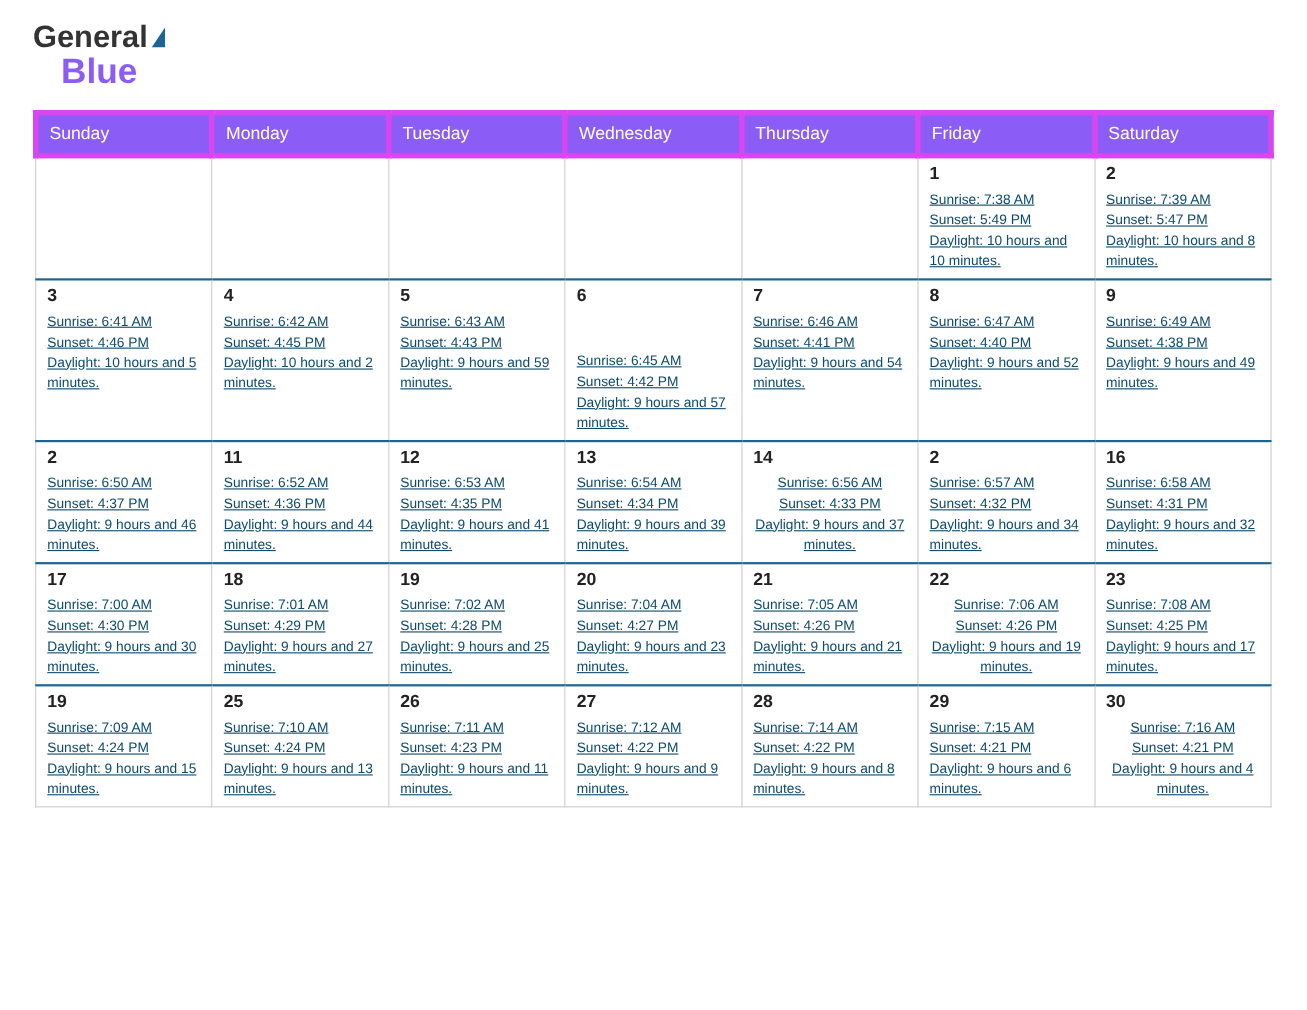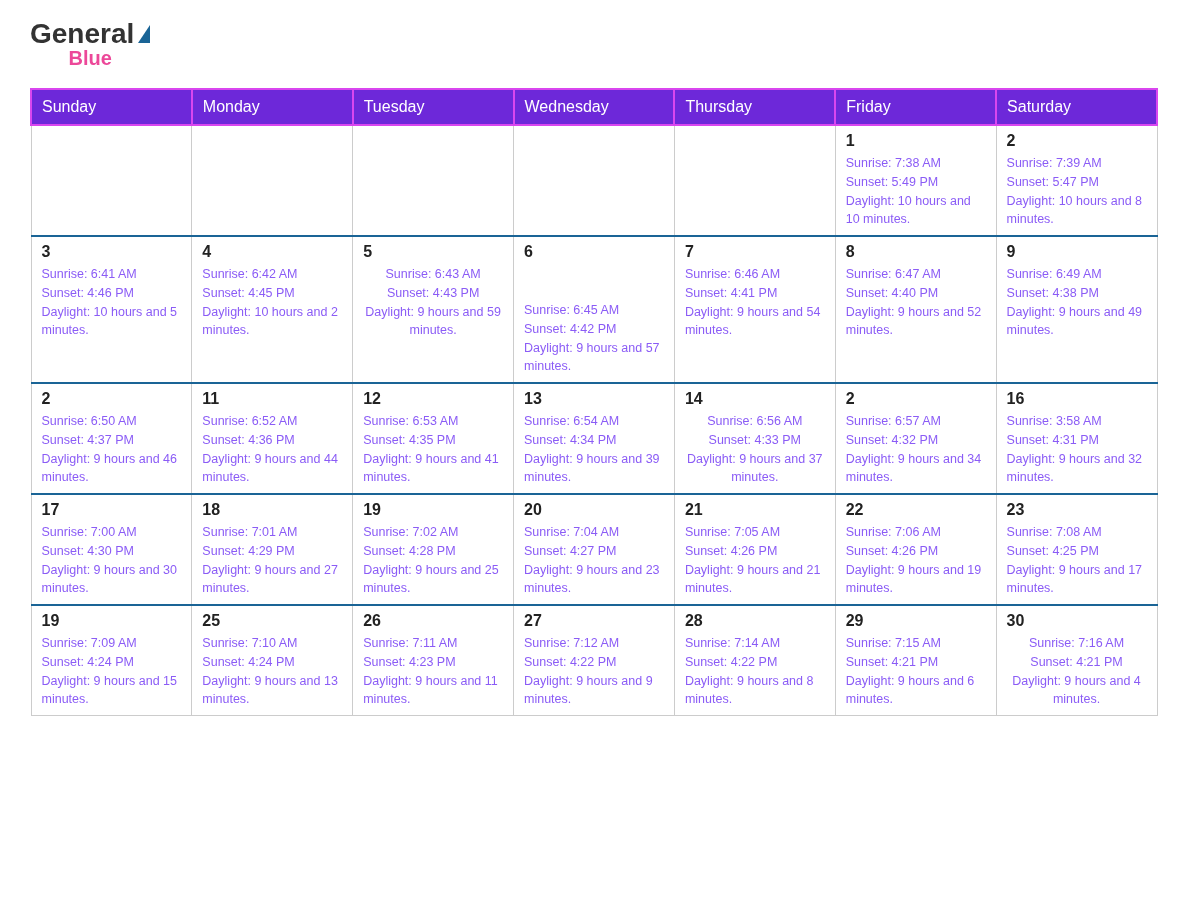--- a/index.html
+++ b/index.html
@@ -21,23 +21,23 @@
       flex-direction: column;
       align-items: center;
     }
     .logo-general {
       font-size: 28px;
       font-weight: bold;
       color: #333;
       line-height: 1;
     }
     .logo-blue {
-      font-size: 20px;
+      font-size: 32px;
       font-weight: bold;
-      color: #ec4899;
+      color: #8b5cf6;
       line-height: 1;
     }
     .logo-triangle {
       display: inline-block;
       width: 0;
       height: 0;
       border-left: 12px solid transparent;
       border-bottom: 18px solid #1a6496;
       margin-left: 4px;
       vertical-align: middle;
@@ -58,27 +58,27 @@
     .location {
       font-size: 22px;
       color: #555;
       margin-top: 4px;
     }
     .calendar {
       width: 100%;
       border-collapse: collapse;
     }
     .calendar th {
-      background-color: #6d28d9;
+      background-color: #8b5cf6;
       color: #fff;
       font-size: 16px;
       font-weight: normal;
       padding: 8px 10px;
       text-align: left;
-      border: 2px solid #d946ef;
+      border: 5px solid #d946ef;
     }
     .calendar td {
       vertical-align: top;
       padding: 6px 10px;
       border: 1px solid #ccc;
       width: 14.28%;
       min-height: 90px;
       font-size: 13px;
       color: #333;
       background: #fff;
@@ -90,22 +90,23 @@
       border-top: 2px solid #1a6496;
     }
     .day-number {
       font-size: 16px;
       font-weight: bold;
       color: #222;
       margin-bottom: 4px;
     }
     .day-info {
       font-size: 12.5px;
-      color: #8b5cf6;
+      color: #0c4a6e;
       line-height: 1.5;
+      text-decoration: underline;
     }
     .empty-cell {
       background: #f9f9f9;
     }
   </style>
 </head>
 <body>
 
 <div class="header">
   <div class="logo">
@@ -163,21 +164,21 @@
 Daylight: 10 hours and 5 minutes.</div>
         </td>
         <td>
           <div class="day-number">4</div>
           <div class="day-info" style="white-space: pre-line;">Sunrise: 6:42 AM
 Sunset: 4:45 PM
 Daylight: 10 hours and 2 minutes.</div>
         </td>
         <td>
           <div class="day-number">5</div>
-          <div class="day-info" style="white-space: pre-line; text-align: center;">Sunrise: 6:43 AM
+          <div class="day-info" style="white-space: pre-line;">Sunrise: 6:43 AM
 Sunset: 4:43 PM
 Daylight: 9 hours and 59 minutes.</div>
         </td>
         <td>
           <div class="day-number">6</div>
           <div class="day-info" style="white-space: pre-line; margin-top: 40px;">Sunrise: 6:45 AM
 Sunset: 4:42 PM
 Daylight: 9 hours and 57 minutes.</div>
         </td>
         <td>
@@ -231,21 +232,21 @@
 Daylight: 9 hours and 37 minutes.</div>
         </td>
         <td>
           <div class="day-number">2</div>
           <div class="day-info" style="white-space: pre-line;">Sunrise: 6:57 AM
 Sunset: 4:32 PM
 Daylight: 9 hours and 34 minutes.</div>
         </td>
         <td>
           <div class="day-number">16</div>
-          <div class="day-info" style="white-space: pre-line;">Sunrise: 3:58 AM
+          <div class="day-info" style="white-space: pre-line;">Sunrise: 6:58 AM
 Sunset: 4:31 PM
 Daylight: 9 hours and 32 minutes.</div>
         </td>
       </tr>
       <tr>
         <td>
           <div class="day-number">17</div>
           <div class="day-info" style="white-space: pre-line;">Sunrise: 7:00 AM
 Sunset: 4:30 PM
 Daylight: 9 hours and 30 minutes.</div>
@@ -269,21 +270,21 @@
 Daylight: 9 hours and 23 minutes.</div>
         </td>
         <td>
           <div class="day-number">21</div>
           <div class="day-info" style="white-space: pre-line;">Sunrise: 7:05 AM
 Sunset: 4:26 PM
 Daylight: 9 hours and 21 minutes.</div>
         </td>
         <td>
           <div class="day-number">22</div>
-          <div class="day-info" style="white-space: pre-line;">Sunrise: 7:06 AM
+          <div class="day-info" style="white-space: pre-line; text-align: center;">Sunrise: 7:06 AM
 Sunset: 4:26 PM
 Daylight: 9 hours and 19 minutes.</div>
         </td>
         <td>
           <div class="day-number">23</div>
           <div class="day-info" style="white-space: pre-line;">Sunrise: 7:08 AM
 Sunset: 4:25 PM
 Daylight: 9 hours and 17 minutes.</div>
         </td>
       </tr>

